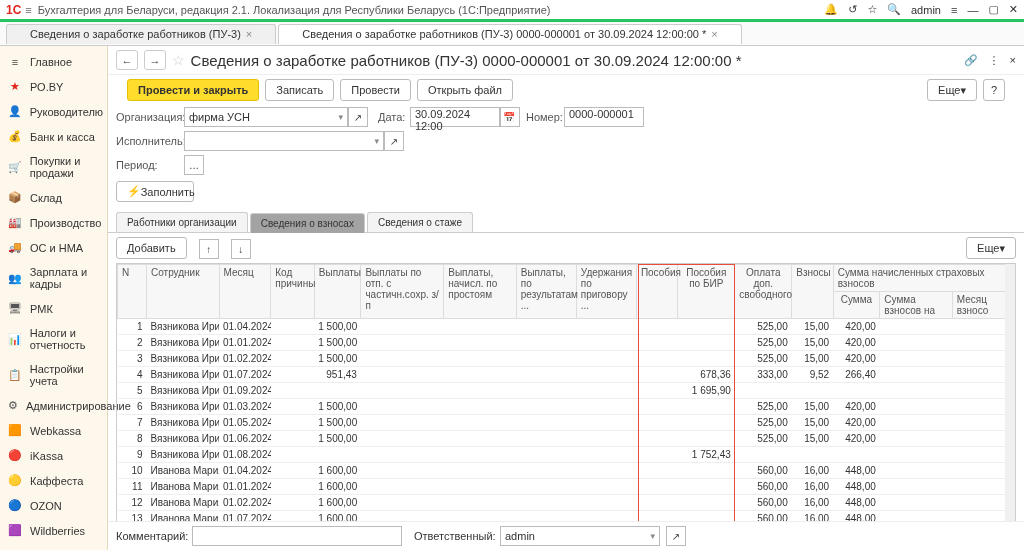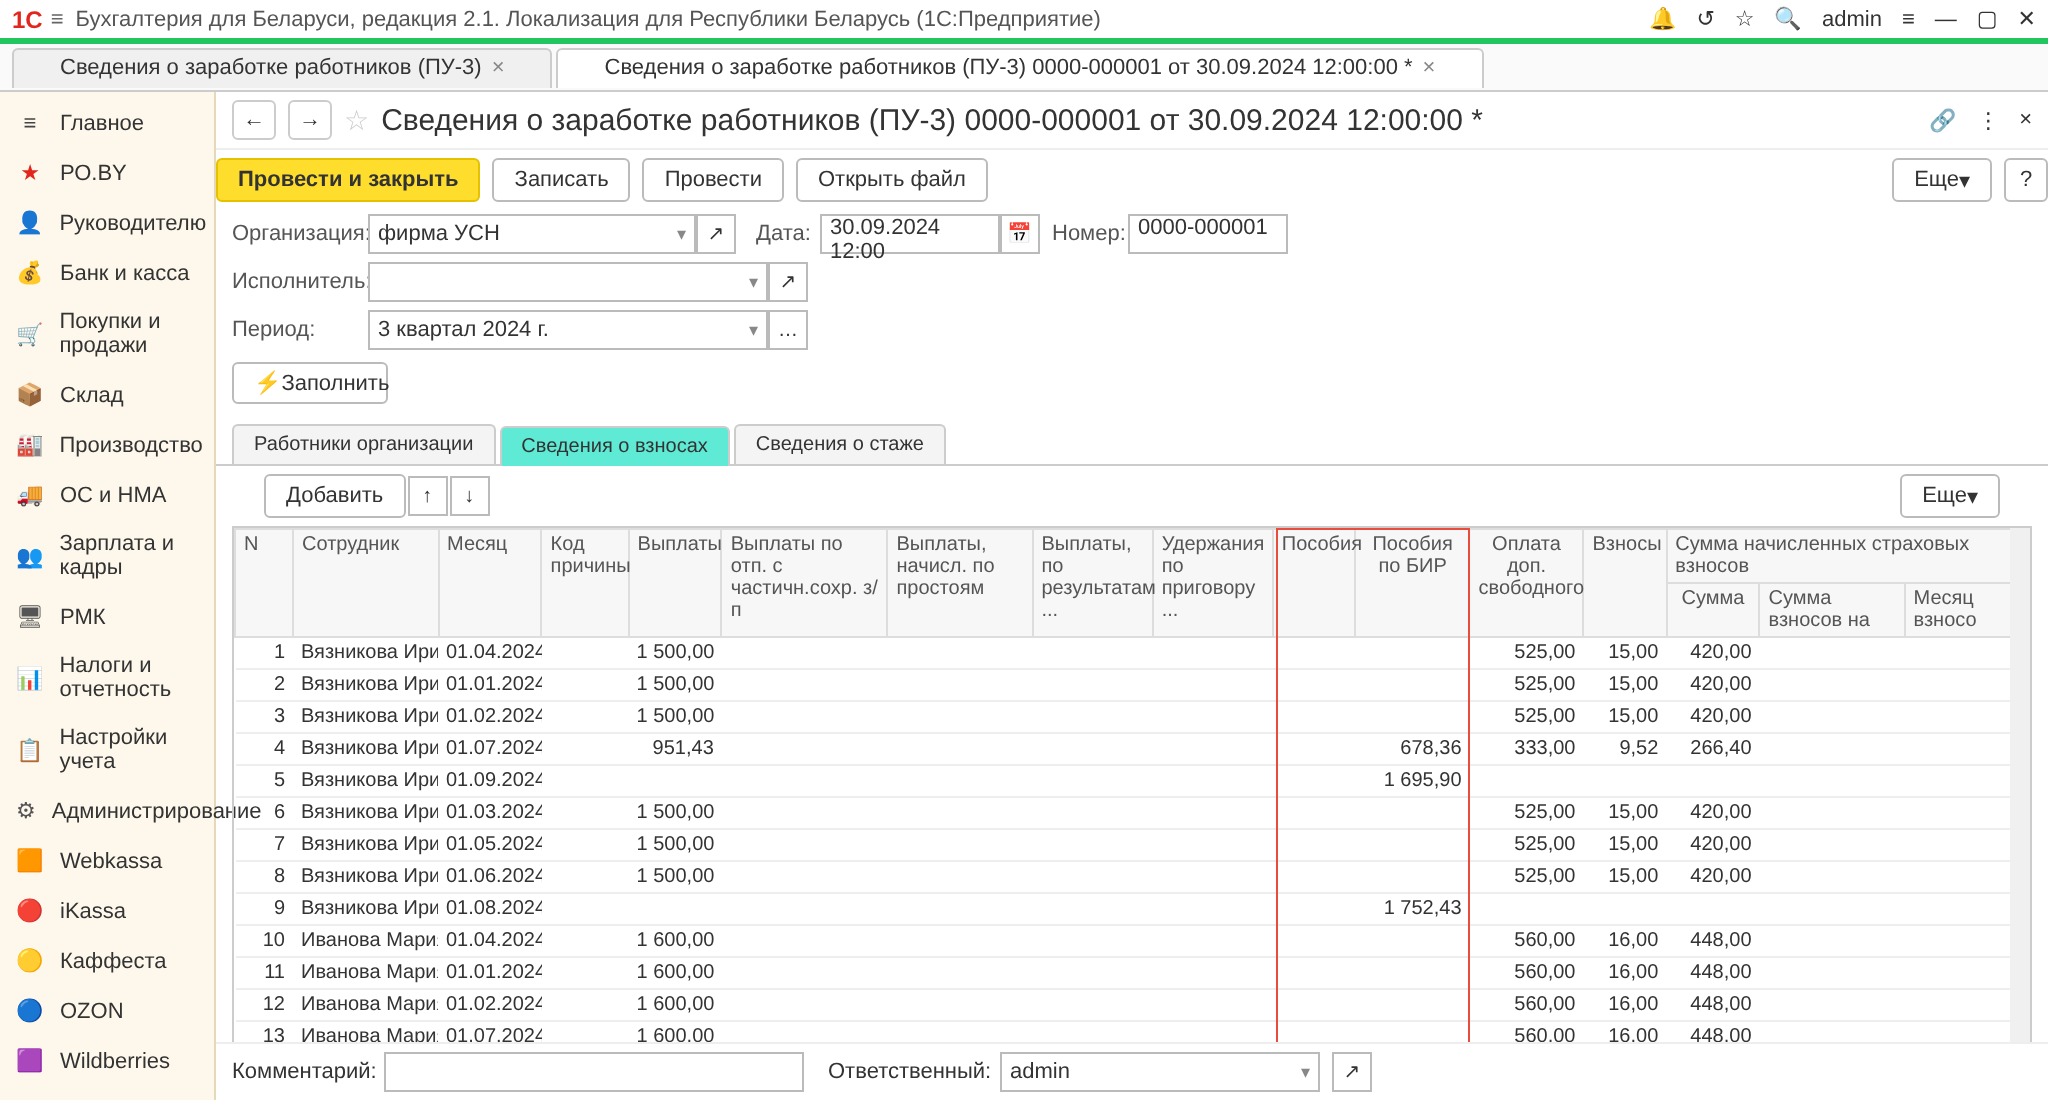--- a/index.html
+++ b/index.html
@@ -17,36 +17,36 @@
 .layout{display:flex;height:504px}
 .sidebar{width:108px;background:#fef8ec;border-right:1px solid #e5d9b8;padding-top:4px}
 .side-item{display:flex;align-items:center;gap:8px;padding:6px 8px;cursor:pointer;color:#444}
 .side-item .ico{width:14px;text-align:center}
 .main{flex:1;display:flex;flex-direction:column;position:relative}
 .doc-head{padding:4px 8px;display:flex;align-items:center;gap:6px;border-bottom:1px solid #eee}
 .nav-btn{border:1px solid #ccc;background:#fff;width:22px;height:20px;border-radius:3px;display:flex;align-items:center;justify-content:center;cursor:pointer}
 .star{color:#ccc;font-size:14px}
 .doc-title{font-size:15px;color:#333}
 .headicons{margin-left:auto;display:flex;gap:10px;color:#888}
-.toolbar{padding:4px 0;display:flex;align-items:center;gap:6px}
+.toolbar{padding:4px 19px;display:flex;align-items:center;gap:6px}
 .btn{border:1px solid #bbb;background:#fff;padding:3px 10px;border-radius:3px;cursor:pointer;height:22px;display:flex;align-items:center}
 .btn.primary{background:#ffdd2d;border-color:#e5c100;font-weight:bold}
 .btn.more{margin-left:auto}
 .btn.q{width:22px;justify-content:center;padding:0}
 .formrow{padding:2px 8px;display:flex;align-items:center;gap:0}
 .formrow label{width:68px;color:#555}
 .inp{border:1px solid #bbb;height:20px;padding:0 4px;background:#fff}
 .inp.sel{display:flex;align-items:center;justify-content:space-between}
 .inp.sel::after{content:"▾";color:#888;font-size:9px}
 .sq{border:1px solid #bbb;width:20px;height:20px;display:flex;align-items:center;justify-content:center;background:#fff;cursor:pointer;font-size:10px}
 .fill-btn{margin:4px 8px}
 .subtabs{display:flex;padding:0 8px;margin-top:6px;border-bottom:1px solid #ccc}
 .subtab{padding:4px 10px;border:1px solid #ccc;border-bottom:none;background:#f4f4f4;margin-right:2px;border-radius:3px 3px 0 0;cursor:pointer;font-size:10px}
-.subtab.active{background:#5eead4;position:relative;top:1px}
-.tblbar{padding:4px 24px;display:flex;align-items:center;gap:1px}
+.subtab.active{background:#a3a3a3;position:relative;top:1px}
+.tblbar{padding:4px 8px;display:flex;align-items:flex-end;gap:12px}
 .tbl-wrap{margin:0 8px;border:1px solid #ccc;height:320px;overflow:hidden;position:relative}
 .tbl{width:100%;border-collapse:collapse;table-layout:fixed}
 .tbl th{background:#f7f7f7;border:1px solid #ddd;padding:2px 4px;font-weight:normal;color:#555;font-size:10px;text-align:left;height:18px;vertical-align:top}
 .tbl th.r{text-align:center}
 .tbl td{border-bottom:1px solid #eee;padding:2px 4px;font-size:10px;height:16px;white-space:nowrap;overflow:hidden}
 .tbl td.r{text-align:right}
 .hl{position:absolute;border:1px solid #e74c3c;pointer-events:none}
 .footer{position:absolute;bottom:0;left:0;right:0;padding:4px 8px;display:flex;align-items:center;gap:6px;background:#fff;border-top:1px solid #eee}
 .footer .inp{flex:0 0 auto}
 .scroll-h{position:absolute;bottom:0;left:0;right:10px;height:10px;background:#f0f0f0}
@@ -196,23 +196,20 @@
     </div>
     <div class="formrow">
       <label>Исполнитель:</label>
       <div class="inp sel" style="width:200px">
           <span></span>
         </div>
       <div class="sq">↗</div>
     </div>
     <div class="formrow">
       <label>Период:</label>
-      <div class="inp sel" style="width:200px">
-          <span>3 квартал 2024 г.</span>
-        </div>
       <div class="sq">…</div>
     </div>
 
     <div class="btn fill-btn" style="width:78px">⚡ <span>Заполнить</span></div>
 
     <div class="subtabs">
       <div class="subtab">Работники организации</div>
       <div class="subtab active">Сведения о взносах</div>
       <div class="subtab">Сведения о стаже</div>
     </div>

